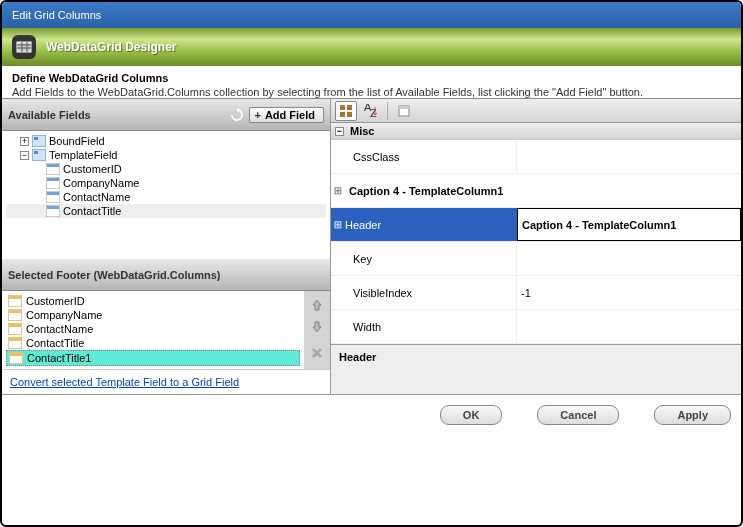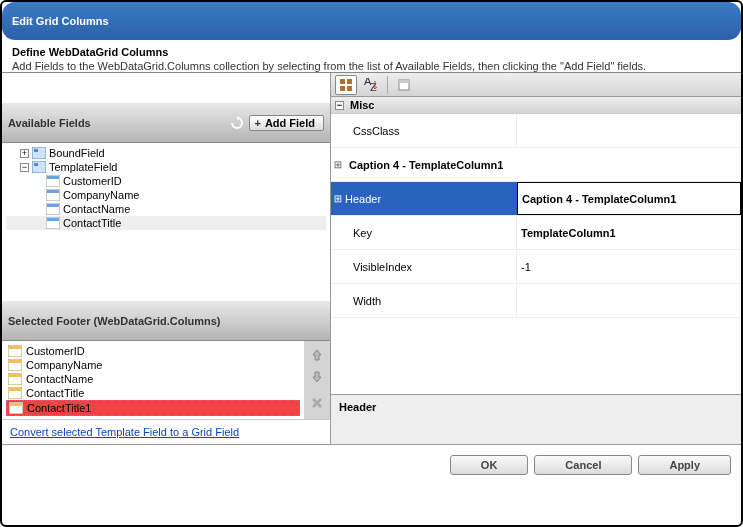--- a/index.html
+++ b/index.html
@@ -1,44 +1,44 @@
 <!DOCTYPE html>
 <html><head>
 <meta charset="utf-8">
 <style>
 * { box-sizing: border-box; margin: 0; padding: 0; font-family: Tahoma, Arial, sans-serif; font-size: 11px; }
 body { background: #fff; }
 .outer { border: 2px solid #000; border-radius: 6px; width: 743px; height: 527px; overflow: hidden; background: #fff; position: relative; }
-.titlebar { background: linear-gradient(to bottom, #3b7ac7, #2b62a8); color: #fff; padding: 12px 10px; font-size: 12px; font-weight: bold; border-radius: 13px; }
+.titlebar { background: linear-gradient(to bottom, #3b7ac7, #2b62a8); color: #fff; padding: 6px 10px; font-size: 12px; font-weight: normal; }
 .banner { background: linear-gradient(to bottom, #7a9a2e 0%, #cde68c 30%, #9ac34a 60%, #6b8a26 100%); height: 38px; display: flex; align-items: center; padding: 0 10px; }
 .banner-icon { width: 24px; height: 24px; background: #333; border-radius: 6px; display: flex; align-items: center; justify-content: center; margin-right: 10px; }
 .banner-icon svg { width: 16px; height: 16px; }
 .banner-title { color: #fff; font-weight: bold; font-size: 12px; text-shadow: 1px 1px 1px rgba(0,0,0,0.4); }
 .define { padding: 6px 10px 0; }
 .define-title { font-weight: bold; font-size: 11px; }
 .define-text { font-size: 11px; color: #333; margin-top: 2px; }
 .main-area { display: flex; border-top: 1px solid #888; }
 .left-col { width: 328px; display: flex; flex-direction: column; }
 .right-col { flex: 1; display: flex; flex-direction: column; border-left: 1px solid #999; }
-.panel-header { background: linear-gradient(to bottom, #e8e8e8, #b5b5b5); border-bottom: 1px solid #888; padding: 3px 6px; display: flex; align-items: center; justify-content: space-between; font-weight: bold; height: 40px; margin-top: 30px; }
+.panel-header { background: linear-gradient(to bottom, #e8e8e8, #b5b5b5); border-bottom: 1px solid #888; padding: 3px 6px; display: flex; align-items: center; justify-content: space-between; font-weight: bold; height: 32px; }
 .panel-header .ttl { color: #333; }
 .header-tools { display: flex; align-items: center; gap: 4px; }
 .refresh-icon { width: 16px; height: 16px; cursor: pointer; }
 .add-field-btn { background: linear-gradient(to bottom, #fff, #ddd); border: 1px solid #888; border-radius: 2px; padding: 1px 8px 1px 4px; display: flex; align-items: center; gap: 4px; cursor: pointer; }
 .add-field-btn .plus { font-weight: bold; color: #333; }
 .tree-panel { background: #fff; height: 128px; overflow: auto; padding: 3px 4px; }
 .tree-row { display: flex; align-items: center; gap: 3px; padding: 1px 0; cursor: pointer; }
 .tree-row.l1 { padding-left: 14px; }
 .tree-row.l2 { padding-left: 40px; }
 .tree-row.selected { background: #eee; }
 .expander { width: 9px; height: 9px; border: 1px solid #888; display: flex; align-items: center; justify-content: center; font-size: 9px; line-height: 1; background: #fff; cursor: pointer; }
 .selected-panel { background: #fff; flex: 1; display: flex; }
 .selected-list { flex: 1; padding: 3px 4px; }
 .sel-row { display: flex; align-items: center; gap: 4px; padding: 1px 2px; cursor: pointer; }
-.sel-row.sel { background: #ef4444; border: 1px dotted #888; }
+.sel-row.sel { background: #5eead4; border: 1px dotted #888; }
 .sel-actions { width: 26px; background: #d4d4d4; display: flex; flex-direction: column; align-items: center; padding-top: 4px; gap: 2px; }
 .arrow-btn { width: 20px; height: 20px; display: flex; align-items: center; justify-content: center; cursor: pointer; color: #888; }
 .left-footer { padding: 6px 8px; border-top: 1px solid #ccc; }
 .checkbox-row { display: flex; align-items: center; gap: 5px; margin-bottom: 4px; }
 .checkbox-row input { width: 13px; height: 13px; }
 .link { color: #0645c8; text-decoration: underline; cursor: pointer; }
 .prop-toolbar { height: 24px; background: linear-gradient(to bottom, #eee, #d4d4d4); border-bottom: 1px solid #999; display: flex; align-items: center; padding: 0 4px; gap: 3px; }
 .toolbar-btn { width: 22px; height: 20px; border: 1px solid transparent; display: flex; align-items: center; justify-content: center; cursor: pointer; }
 .toolbar-btn.active { background: #fff; border: 1px solid #888; border-radius: 2px; }
 .toolbar-sep { width: 1px; height: 18px; background: #aaa; margin: 0 2px; }
@@ -48,34 +48,46 @@
 .prop-exp { width: 14px; display: flex; align-items: center; justify-content: center; font-size: 10px; color: #555; }
 .prop-name { width: 172px; padding-left: 8px; border-right: 1px solid #eee; display: flex; align-items: center; }
 .prop-name.with-exp { padding-left: 0; }
 .prop-val { flex: 1; padding-left: 4px; display: flex; align-items: center; font-weight: bold; }
 .prop-row.selrow { background: #2b62c0; color: #fff; }
 .prop-row.selrow .prop-name { border-right-color: #2b62c0; }
 .prop-row.selrow .prop-val { background: #fff; color: #000; border: 1px solid #000; }
 .prop-spacer { flex: 1; }
 .prop-desc { border-top: 1px solid #999; background: #eee; padding: 6px 8px; height: 50px; font-weight: bold; }
 .dialog-footer { border-top: 1px solid #999; padding: 10px; display: flex; justify-content: flex-end; gap: 6px; }
-.dlg-btn { background: linear-gradient(to bottom, #fafafa, #dcdcdc); border: 1px solid #888; border-radius: 3px; padding: 3px 30px; font-weight: bold; color: #444; cursor: pointer; }
+.dlg-btn { background: linear-gradient(to bottom, #fafafa, #dcdcdc); border: 1px solid #888; border-radius: 9px; padding: 3px 22px; font-weight: bold; color: #444; cursor: pointer; margin-left: 29px; }
 .field-icon { width: 14px; height: 12px; display: inline-flex; }
 svg { display: block; }
 </style>
 </head>
 <body>
 
 <div class="outer">
   <div class="titlebar">
     <span>Edit Grid Columns</span>
   </div>
+  <div class="banner">
+    <div class="banner-icon">
+      <svg viewBox="0 0 16 16">
+          <rect x="1" y="3" width="14" height="10" fill="#ccc" stroke="#fff" stroke-width="1"></rect>
+          <line x1="1" y1="6" x2="15" y2="6" stroke="#555"></line>
+          <line x1="1" y1="9" x2="15" y2="9" stroke="#555"></line>
+          <line x1="6" y1="3" x2="6" y2="13" stroke="#555"></line>
+          <line x1="11" y1="3" x2="11" y2="13" stroke="#555"></line>
+        </svg>
+    </div>
+    <div class="banner-title">WebDataGrid Designer</div>
+  </div>
   <div class="define">
     <div class="define-title">Define WebDataGrid Columns</div>
-    <div class="define-text">Add Fields to the WebDataGrid.Columns collection by selecting from the list of Available Fields, then clicking the "Add Field" fields.</div>
+    <div class="define-text">Add Fields to the WebDataGrid.Columns collection by selecting from the list of Available Fields, list clicking the "Add Field" button.</div>
   </div>
   <div class="main-area">
     <div class="left-col">
       <div class="panel-header">
         <span class="ttl">Available Fields</span>
         <div class="header-tools">
           <span class="refresh-icon">
             <svg viewBox="0 0 16 16">
                 <path d="M8 3 A5 5 0 1 1 3 8" fill="none" stroke="#fff" stroke-width="1.8"></path>
                 <path d="M8 1 L8 5 L11 3 Z" fill="#fff"></path>
@@ -259,21 +271,20 @@
           <span class="prop-val">Caption 4 - TemplateColumn1</span>
         </div>
         <div class="prop-row selrow">
           <span class="prop-exp" style="color:#fff;">⊞</span>
           <span class="prop-name with-exp">Header</span>
           <span class="prop-val">Caption 4 - TemplateColumn1</span>
         </div>
         <div class="prop-row">
           <span class="prop-exp"></span>
           <span class="prop-name">Key</span>
-          <span class="prop-val">TemplateColumn1</span>
         </div>
         <div class="prop-row">
           <span class="prop-exp"></span>
           <span class="prop-name">VisibleIndex</span>
           <span class="prop-val" style="font-weight:normal;">-1</span>
         </div>
         <div class="prop-row">
           <span class="prop-exp"></span>
           <span class="prop-name">Width</span>
           <span class="prop-val" style="font-weight:normal;"></span>

